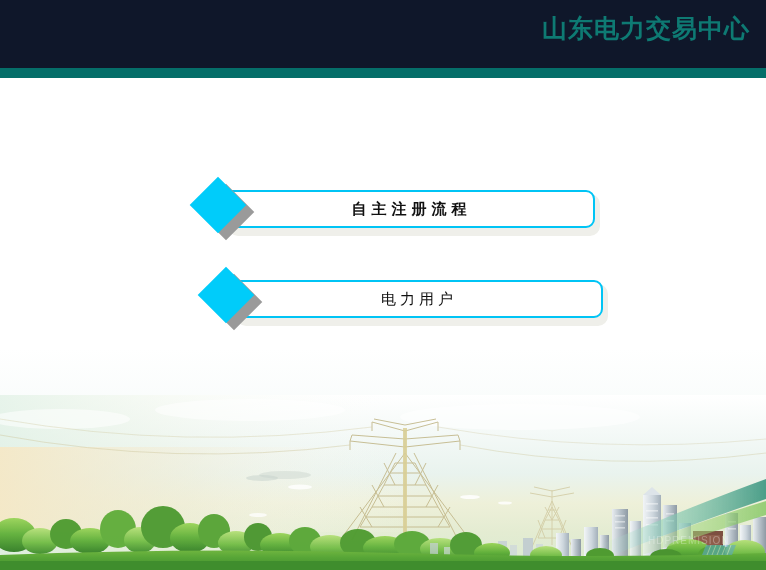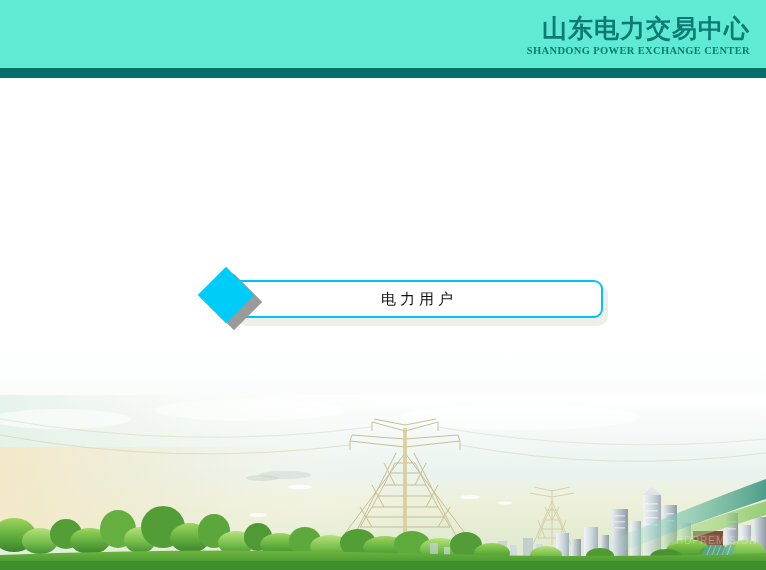--- a/index.html
+++ b/index.html
@@ -27,21 +27,21 @@
         #ffffff 55%,
         #f7fbfa 70%,
         #eef6f4 82%,
         #e3f0ec 90%,
         #dfeee9 100%);
   }
 
   
   .header {
     position:absolute; left:0; top:0; width:766px; height:74px;
-    background:#5eead4;
+    background:#0f172a;
   }
   .logo-block {
     position:absolute; right:16px; top:16px;
     text-align:right;
     line-height:1;
   }
   .logo-cn {
     display:block;
     font-family:"DejaVu Sans", sans-serif;
     font-size:25px;
@@ -138,21 +138,20 @@
     line-height:62px;
     letter-spacing:-2px;
   }
   .wm-sub {
     position:absolute; left:2px; top:66px;
     font-family:"Liberation Sans", sans-serif;
     font-size:10px;
     color:#ffffff;
     letter-spacing:1px;
     white-space:nowrap;
-    margin-left:28px;
   }
 </style>
 </head>
 <body>
 
 <div id="slide">
 
   <div class="bg-wash"></div>
 
   <div class="scene">
@@ -354,25 +353,32 @@
     </svg>
 
     <div class="watermark">
       <div class="wm-sub">HDPREMISION</div>
     </div>
   </div>
 
   <div class="header">
     <div class="logo-block">
       <span class="logo-cn">山东电力交易中心</span>
-      <span class="logo-en">SHANDONG POWER EXCHANGE CENTER</span>
     </div>
   </div>
   <div class="teal-bar"></div>
 
+  <div class="menu-item item-0">
+    <div class="pill-shadow"></div>
+    <div class="pill">
+      <span class="pill-label bold">自主注册流程</span>
+    </div>
+    <div class="diamond-shadow"></div>
+    <div class="diamond"></div>
+  </div>
 
   <div class="menu-item item-1">
     <div class="pill-shadow"></div>
     <div class="pill">
       <span class="pill-label">电力用户</span>
     </div>
     <div class="diamond-shadow"></div>
     <div class="diamond"></div>
   </div>
 

